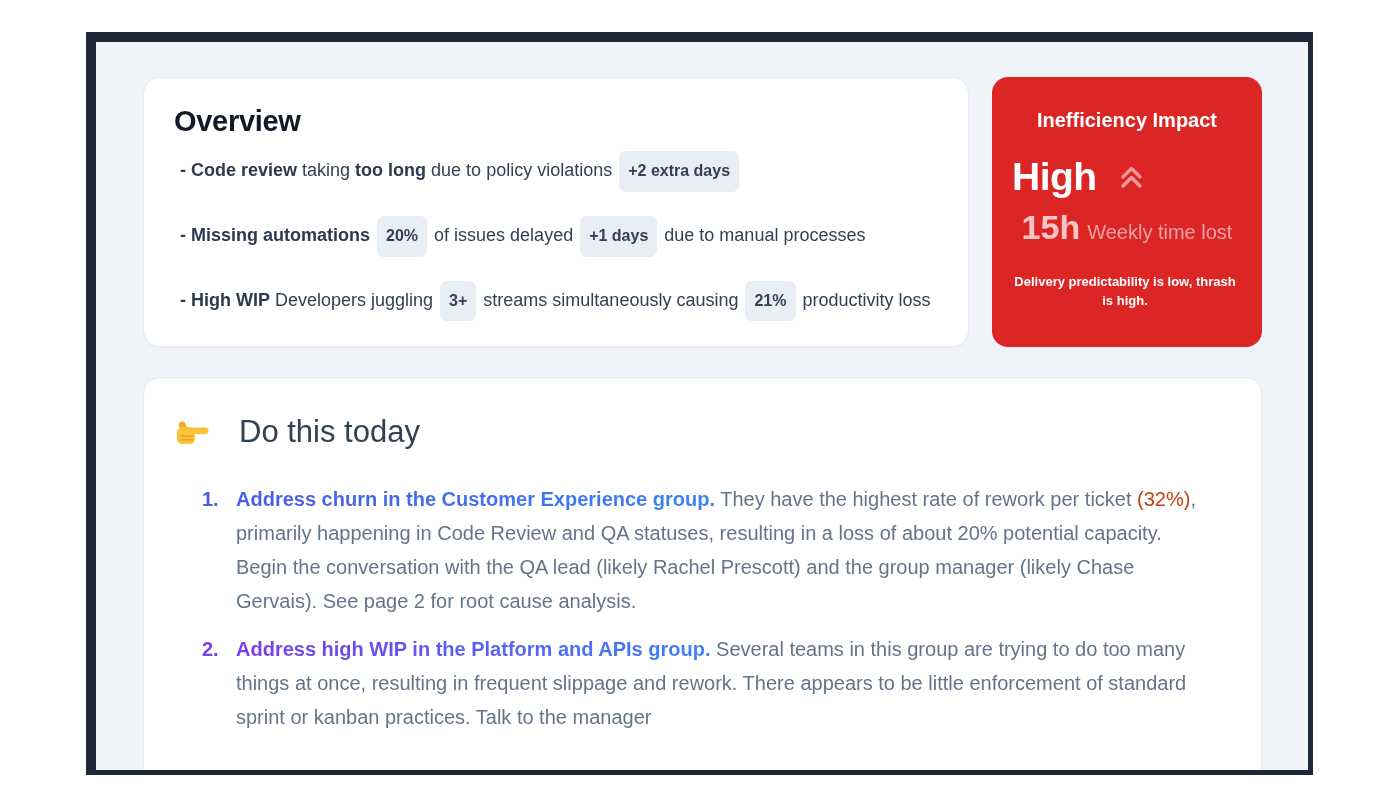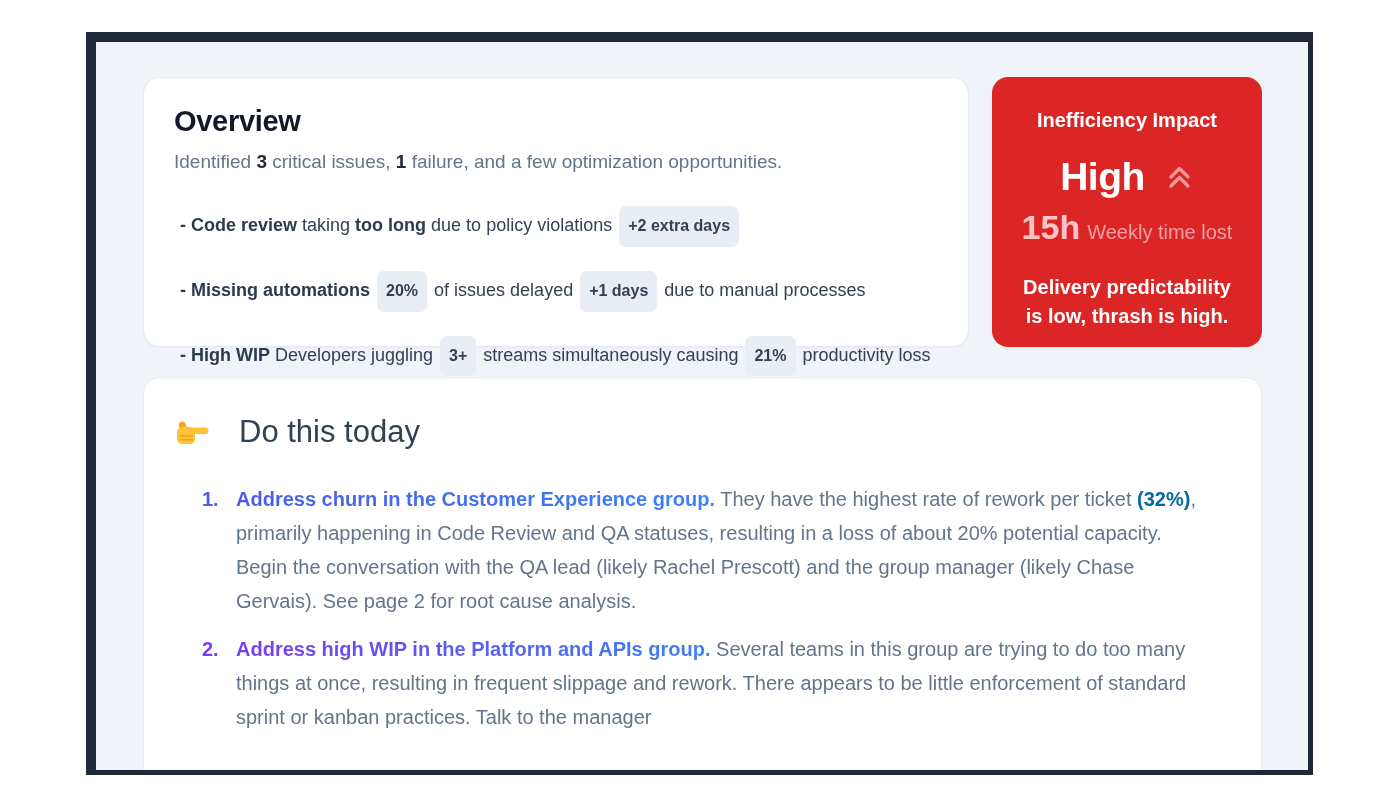--- a/index.html
+++ b/index.html
@@ -63,34 +63,34 @@
     border-radius: 7px;
     white-space: nowrap;
   }
 
   
   .impact-card {
     width: 270px; height: 270px;
     background: #dc2626;
     border-radius: 16px;
     color: #ffffff;
-    display: flex; flex-direction: column; align-items: center;
+    display: flex; flex-direction: column; 
     text-align: center;
     padding: 32px 20px 0;
   }
   .impact-title { font-size: 20px; font-weight: 700; }
   .impact-level-row { display: flex; align-items: center; gap: 20px; margin-top: 25px; }
   .impact-level { font-size: 39px; font-weight: 700; line-height: 1; letter-spacing: -0.5px; }
   .chevrons { display: inline-flex; margin-top: 2px; }
   .impact-hours-row { margin-top: 11px; line-height: 1.2; }
   .impact-hours { font-size: 34px; font-weight: 700; color: #fbc4c4; }
   .impact-hours-label { font-size: 20px; color: #f0a0a2; margin-left: 7px; }
   .impact-note {
     margin-top: 25px;
-    font-size: 20px; font-weight: 700;
+    font-size: 13px; font-weight: 700;
     line-height: 1.45; max-width: 226px;
   }
 
   
   .today-card { width: 100%; padding: 36px 30px; min-height: 480px; }
 
   .today-title {
     margin: 0 0 32px;
     display: flex; align-items: center; gap: 29px;
     font-size: 31px; font-weight: 400; color: #334155;
@@ -110,33 +110,32 @@
   .num-1 { color: #4a5ce6; }
   .num-2 { color: #7a3bee; }
   .lead {
     font-weight: 700;
     background-image: linear-gradient(90deg, #4a5ce6, #3b82f6);
     -webkit-background-clip: text; background-clip: text;
     color: transparent;
     text-align: center;
   }
   .lead-2 { background-image: linear-gradient(90deg, #7a3bee, #3b82f6); }
-  .action-item b { font-weight: 700; color: #0369a1; }
+  .action-item b { font-weight: 400; color: #c2410c; }
 </style>
 </head>
 <body>
 
 <div class="frame">
   <div class="content">
 
     <div class="top-row">
 
       <section class="card overview-card">
         <h1 class="overview-title">Overview</h1>
-        <p class="subtitle"><span>Identified </span><b>3</b><span> critical issues, </span><b>1</b><span> failure, and a few optimization opportunities.</span></p>
 
         <p class="bullet"><b>- Code review</b><span> taking </span><b>too long</b><span> due to policy violations </span><span class="badge">+2 extra days</span></p>
 
         <p class="bullet"><b>- Missing automations</b><span> </span><span class="badge">20%</span><span> of issues delayed </span><span class="badge">+1 days</span><span> due to manual processes</span></p>
 
         <p class="bullet"><b>- High WIP</b><span> Developers juggling </span><span class="badge">3+</span><span> streams simultaneously causing </span><span class="badge">21%</span><span> productivity loss</span></p>
       </section>
 
       <aside class="impact-card">
         <div class="impact-title">Inefficiency Impact</div>

